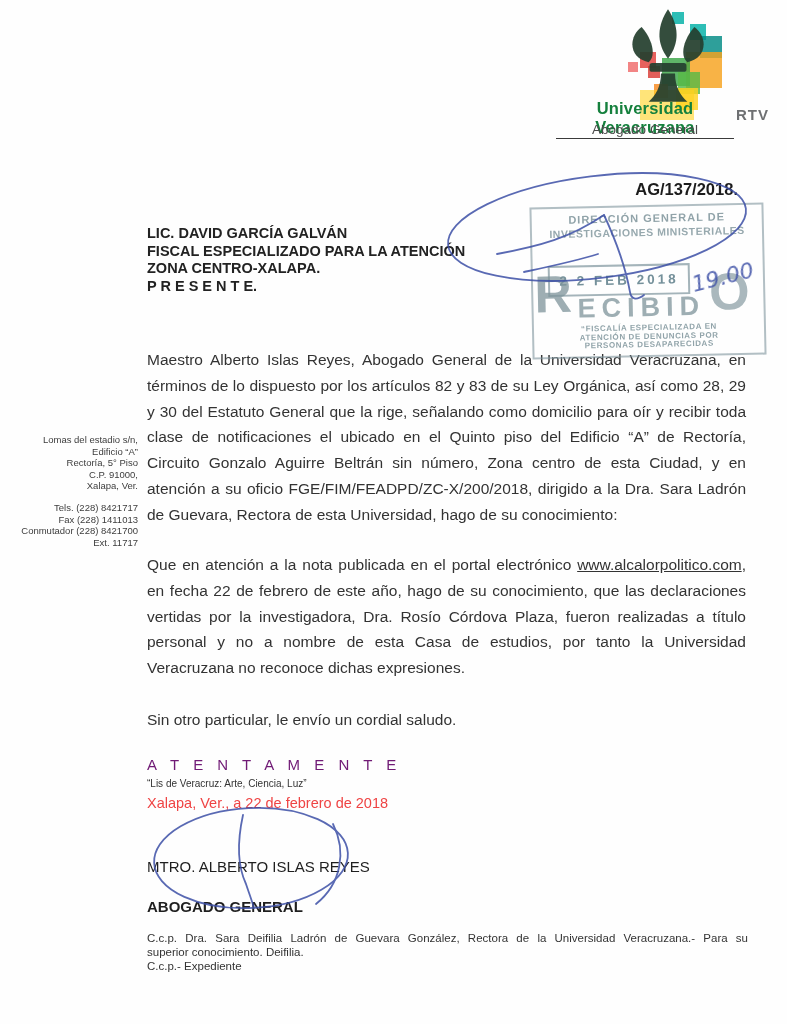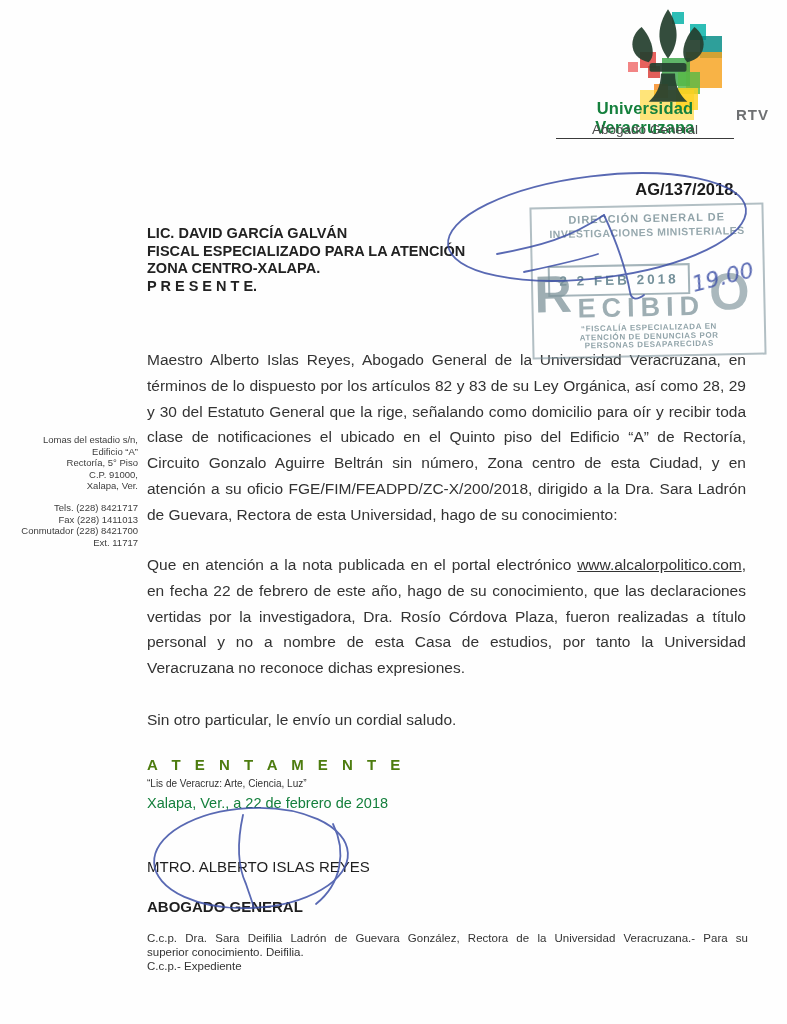--- a/index.html
+++ b/index.html
@@ -50,24 +50,24 @@
     font-size:9.5px;line-height:11.6px;color:#3d3d3d;}
   .sidebar .grp2{margin-top:10px;}
   
   .para{position:absolute;left:147px;width:599px;font-size:15.5px;line-height:25.8px;
     color:#333;text-align:justify;}
   .p1{top:347px;}
   .p2{top:552px;}
   .closing-line{position:absolute;left:147px;top:711px;font-size:15.5px;color:#333;}
   .body-link{text-decoration:underline;}
   
-  .atentamente{position:absolute;left:147px;top:756px;font-size:15px;font-weight:bold;
-    letter-spacing:5px;color:#4d7c0f;}
+  .atentamente{position:absolute;left:147px;top:756px;font-size:15px;font-weight:normal;
+    letter-spacing:5px;color:#701a75;}
   .motto{position:absolute;left:147px;top:778px;font-size:10px;color:#333;}
-  .place-date{position:absolute;left:147px;top:795px;font-size:14.5px;color:#15803d;}
+  .place-date{position:absolute;left:147px;top:795px;font-size:14.5px;color:#ef4444;}
   .sig-name{position:absolute;left:147px;top:858px;font-size:15px;font-weight:normal;color:#1f1f1f;}
   .sig-title{position:absolute;left:147px;top:898px;font-size:15px;font-weight:bold;color:#1f1f1f;}
   
   .ccp{position:absolute;left:147px;top:931px;width:601px;font-size:11.5px;
     line-height:14.2px;color:#333;}
   .ccp .just{text-align:justify;text-align-last:justify;}
   
   .pen-overlay{position:absolute;left:0;top:0;z-index:50;pointer-events:none;}
 </style>
 </head>

